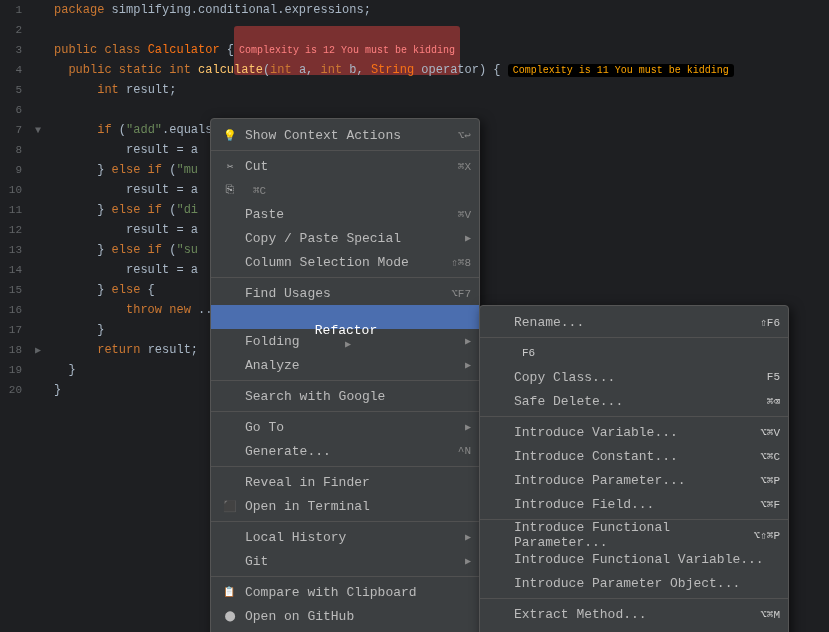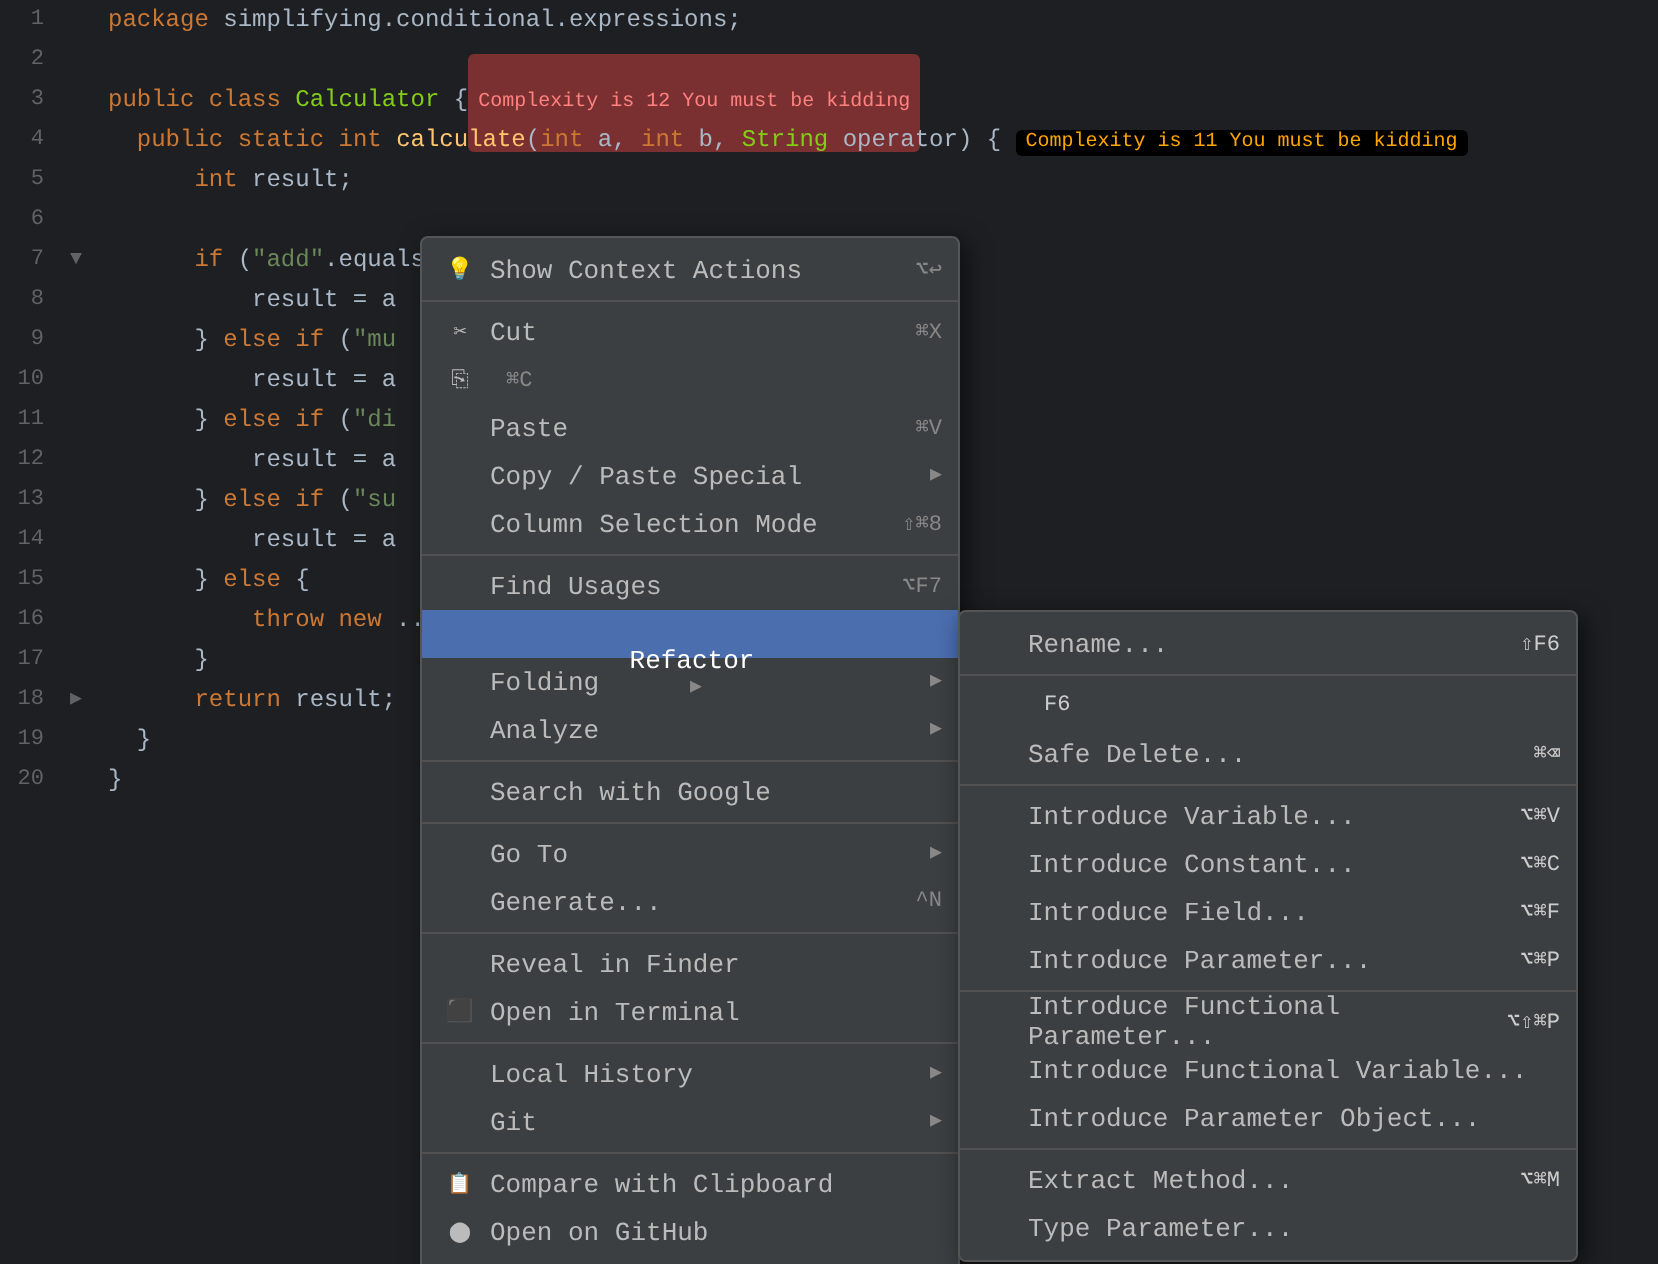--- a/index.html
+++ b/index.html
@@ -40,21 +40,21 @@
       user-select: none;
     }
 
     .line-content {
       padding-left: 8px;
       white-space: pre;
       font-size: 12px;
     }
 
     .kw { color: #cc7832; margin-top: 28px; }
-    .cl { color: #84cc16; }
+    .cl { color: #f97316; }
     .fn { color: #ffc66d; }
     .str { color: #6a8759; }
 
     .gutter-col {
       width: 16px;
       display: flex;
       align-items: center;
       justify-content: center;
       flex-shrink: 0;
     }
@@ -343,20 +343,25 @@
         <span class="menu-item-shortcut">⇧F6</span>
       </div>
 
       <div class="menu-separator"></div>
 
       <div class="menu-item">
         <span class="menu-item-icon"></span>
         <span class="menu-item-shortcut">F6</span>
       </div>
 
+      <div class="menu-item">
+        <span class="menu-item-icon"></span>
+        <span class="menu-item-label">Copy Class...</span>
+        <span class="menu-item-shortcut">F5</span>
+      </div>
 
       <div class="menu-item">
         <span class="menu-item-icon"></span>
         <span class="menu-item-label">Safe Delete...</span>
         <span class="menu-item-shortcut">⌘⌫</span>
       </div>
 
       <div class="menu-separator"></div>
 
       <div class="menu-item">
@@ -366,30 +371,30 @@
       </div>
 
       <div class="menu-item">
         <span class="menu-item-icon"></span>
         <span class="menu-item-label">Introduce Constant...</span>
         <span class="menu-item-shortcut">⌥⌘C</span>
       </div>
 
       <div class="menu-item">
         <span class="menu-item-icon"></span>
+        <span class="menu-item-label">Introduce Parameter...</span>
+        <span class="menu-item-shortcut">⌥⌘P</span>
+      </div>
+
+      <div class="menu-item">
+        <span class="menu-item-icon"></span>
         <span class="menu-item-label">Introduce Field...</span>
         <span class="menu-item-shortcut">⌥⌘F</span>
       </div>
 
-      <div class="menu-item">
-        <span class="menu-item-icon"></span>
-        <span class="menu-item-label">Introduce Parameter...</span>
-        <span class="menu-item-shortcut">⌥⌘P</span>
-      </div>
-
       <div class="menu-separator"></div>
 
       <div class="menu-item">
         <span class="menu-item-icon"></span>
         <span class="menu-item-label">Introduce Functional Parameter...</span>
         <span class="menu-item-shortcut">⌥⇧⌘P</span>
       </div>
 
       <div class="menu-item">
         <span class="menu-item-icon"></span>

